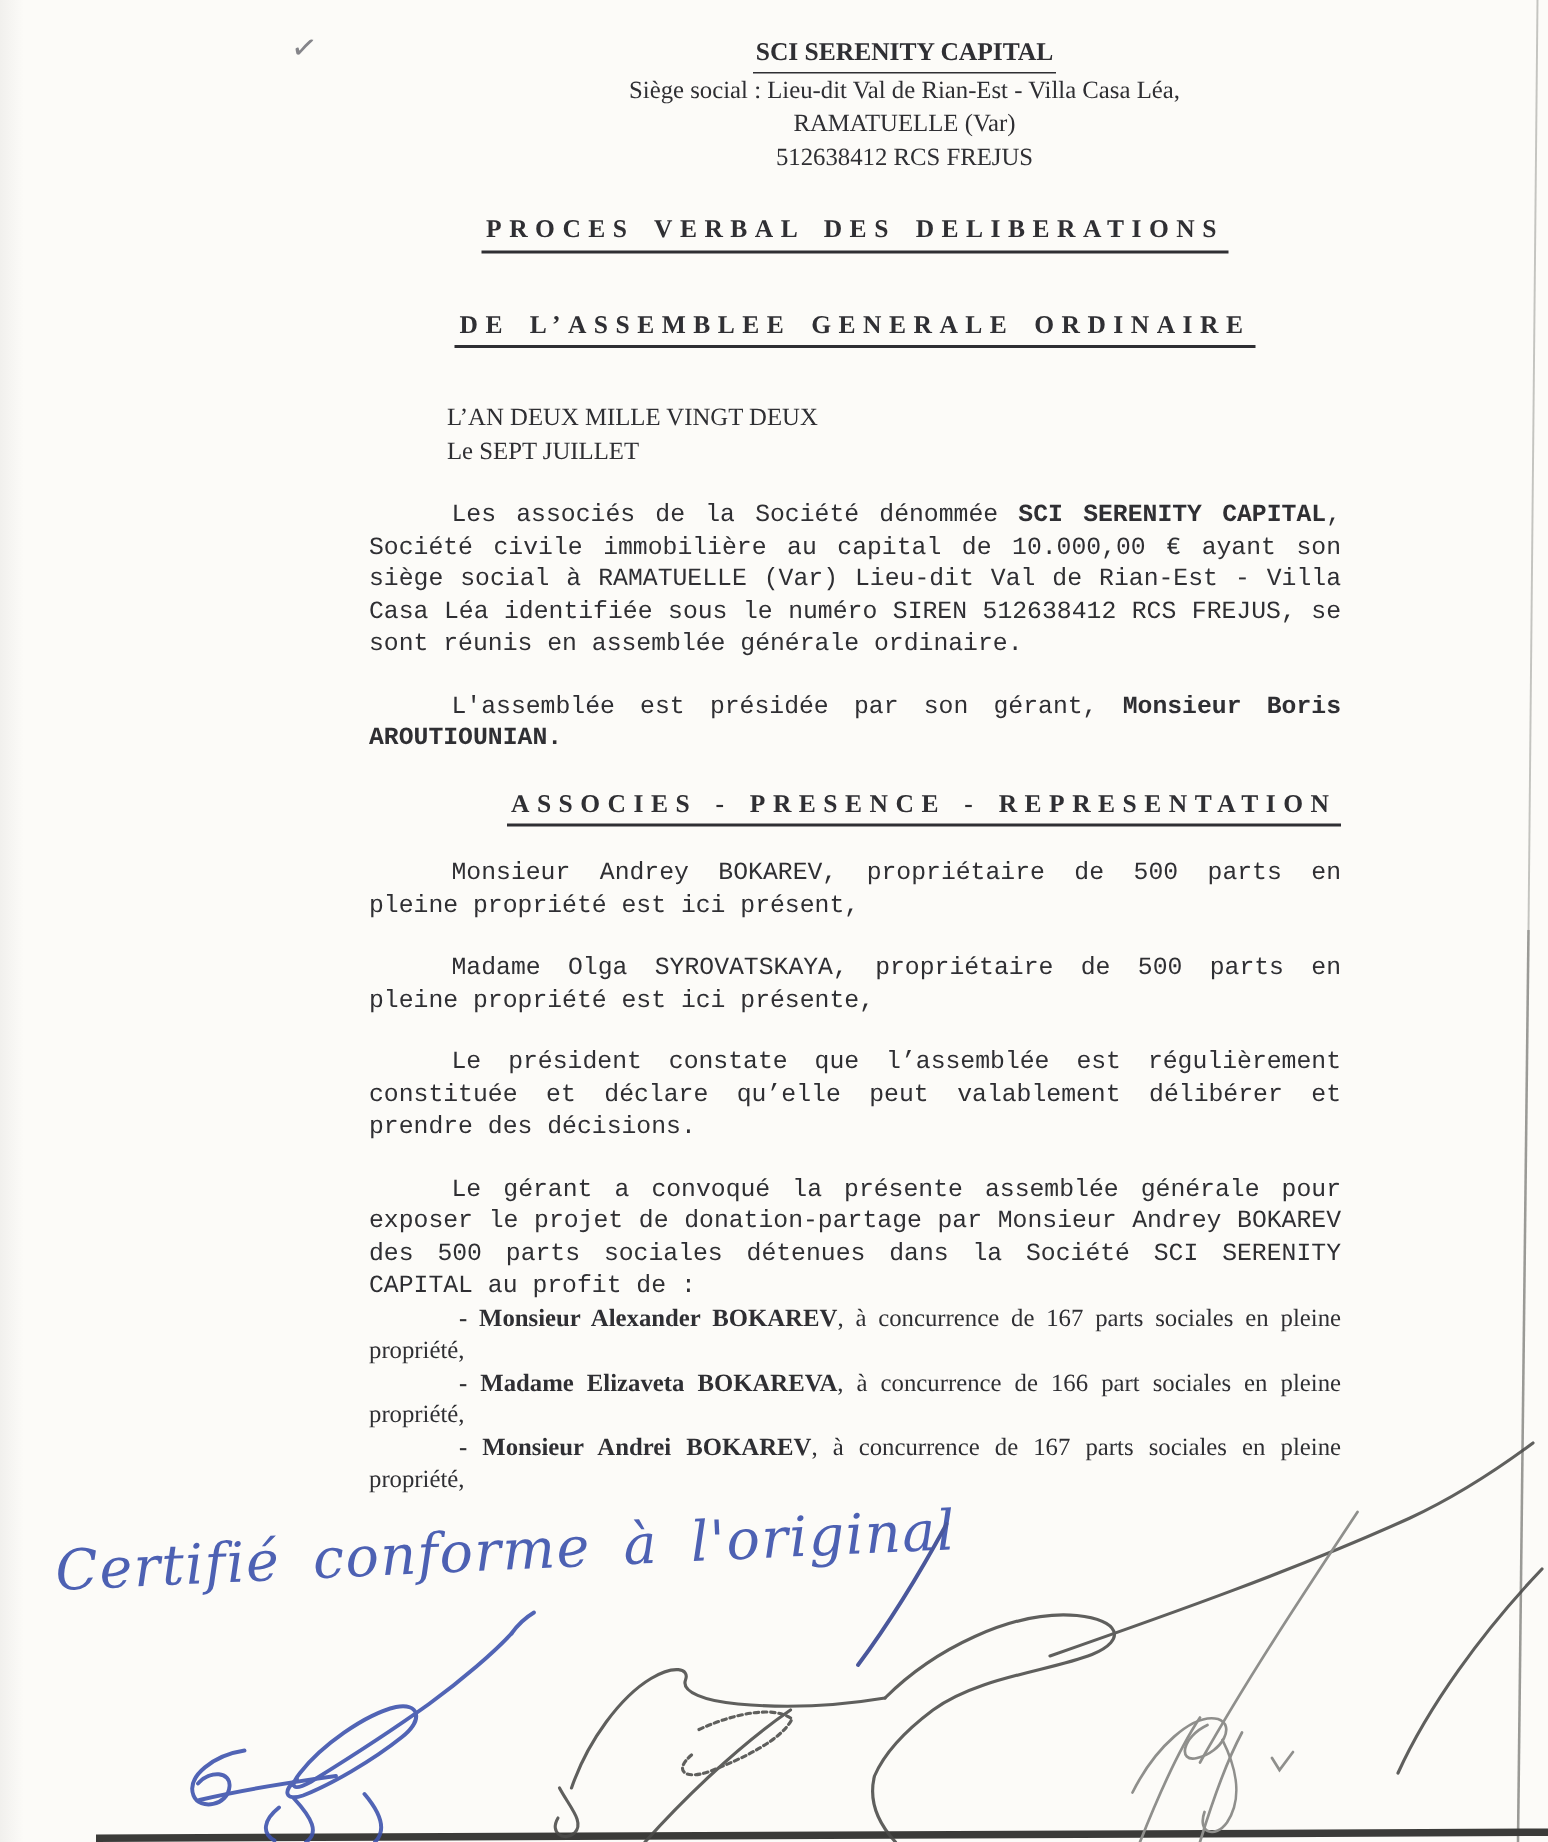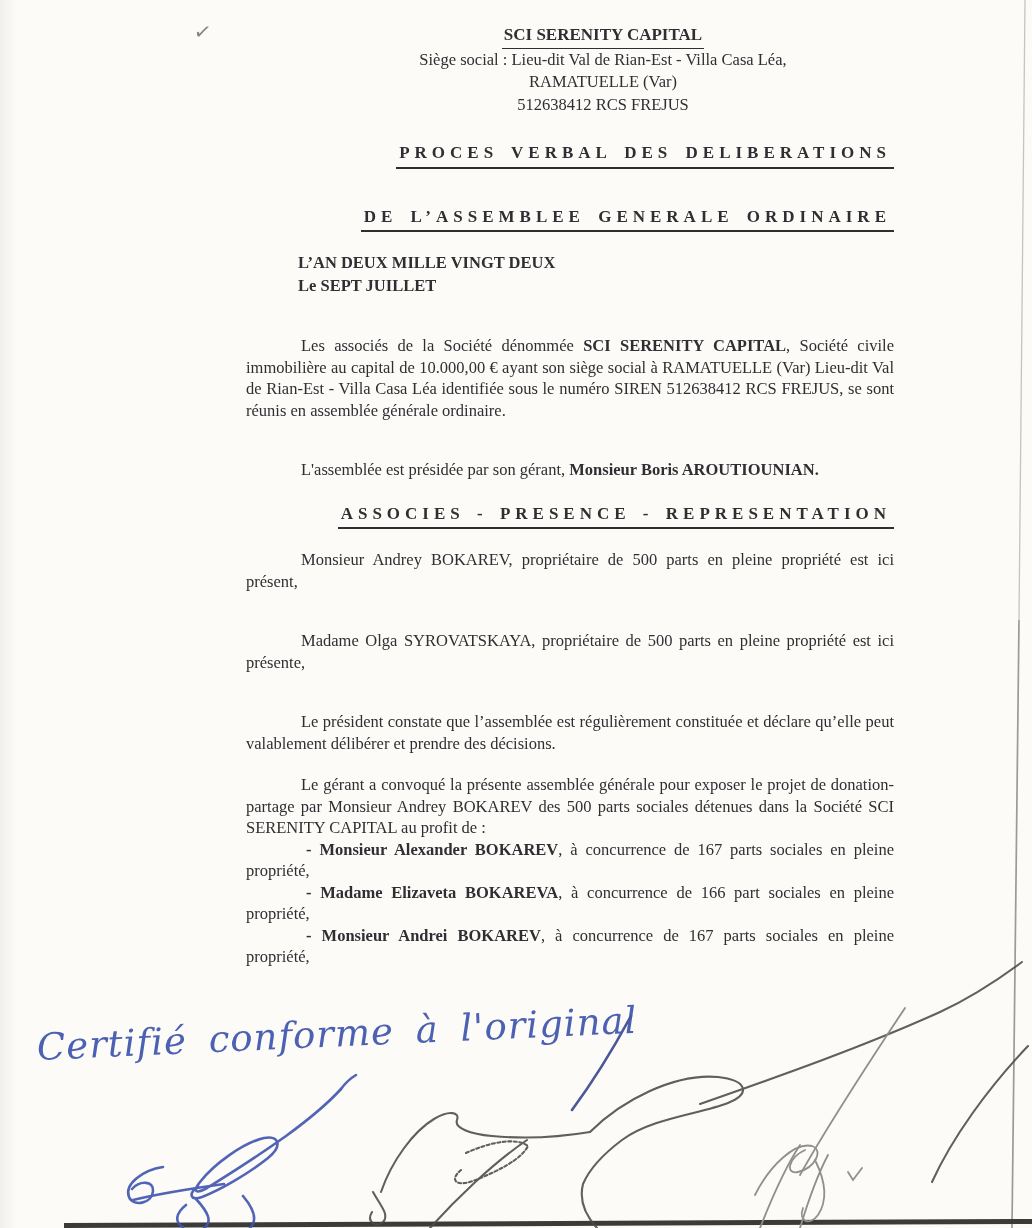--- a/index.html
+++ b/index.html
@@ -15,31 +15,31 @@
     color:#2f2f33;
   }
   .doc{
     position:absolute;left:246px;top:24px;width:648px;
     font-size:16.5px;line-height:21.5px;
   }
   
   .letterhead{position:relative;left:33px;text-align:center;line-height:22.5px;}
   .letterhead .company{font-weight:bold;font-size:17px;border-bottom:1.6px solid #2f2f33;display:inline-block;padding:0 2px 1px;}
   
-  .title-row{text-align:right;text-decoration:underline;}
+  .title-row{text-align:center;text-decoration:underline;}
   .title-main{margin-top:26px;}
   .title-sub{margin-top:37px;}
   .title-row .t{
     display:inline-block;font-weight:bold;font-size:17px;
     letter-spacing:5px;word-spacing:4px;
     border-bottom:2px solid #2f2f33;padding:0 3px 3px;
     white-space:nowrap;
   }
-  .dates{margin-top:19px;margin-left:52px;font-weight:bold;line-height:23px;}
-  .para{margin:38px 0 0 0;text-align:justify;text-indent:55px;}
+  .dates{margin-top:34px;margin-left:52px;font-weight:normal;line-height:23px;}
+  .para{margin:20px 0 0 0;text-align:justify;text-indent:55px;font-family:Liberation Mono, monospace;}
   .para.tight{margin-top:20px;}
   .sec-head{text-align:right;margin-top:22px;}
   .sec-head .t{
     display:inline-block;font-weight:bold;font-size:17px;
     letter-spacing:5px;word-spacing:3px;
     border-bottom:2px solid #2f2f33;padding:0 3px 3px;white-space:nowrap;
   }
   .bene{margin:0;text-align:justify;text-indent:60px;}
   
   .handwriting{

